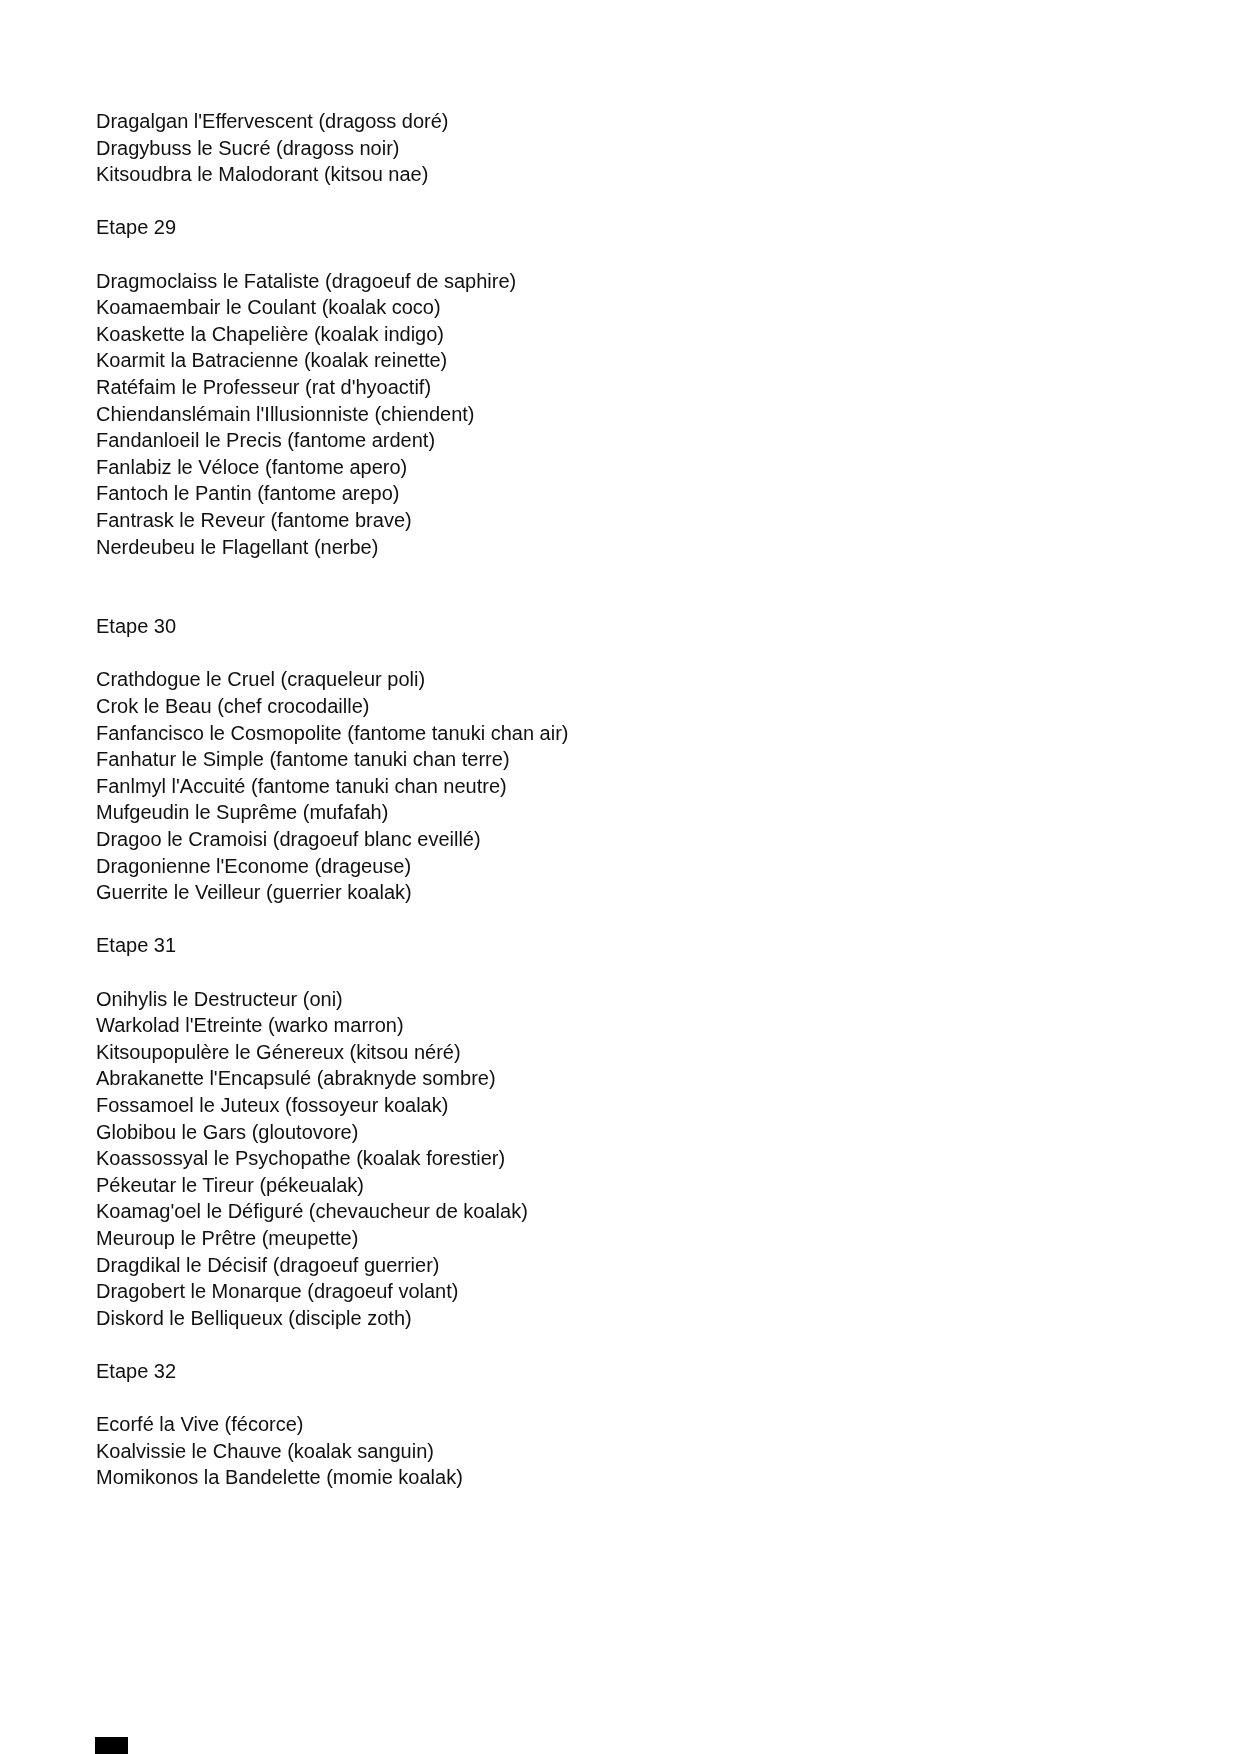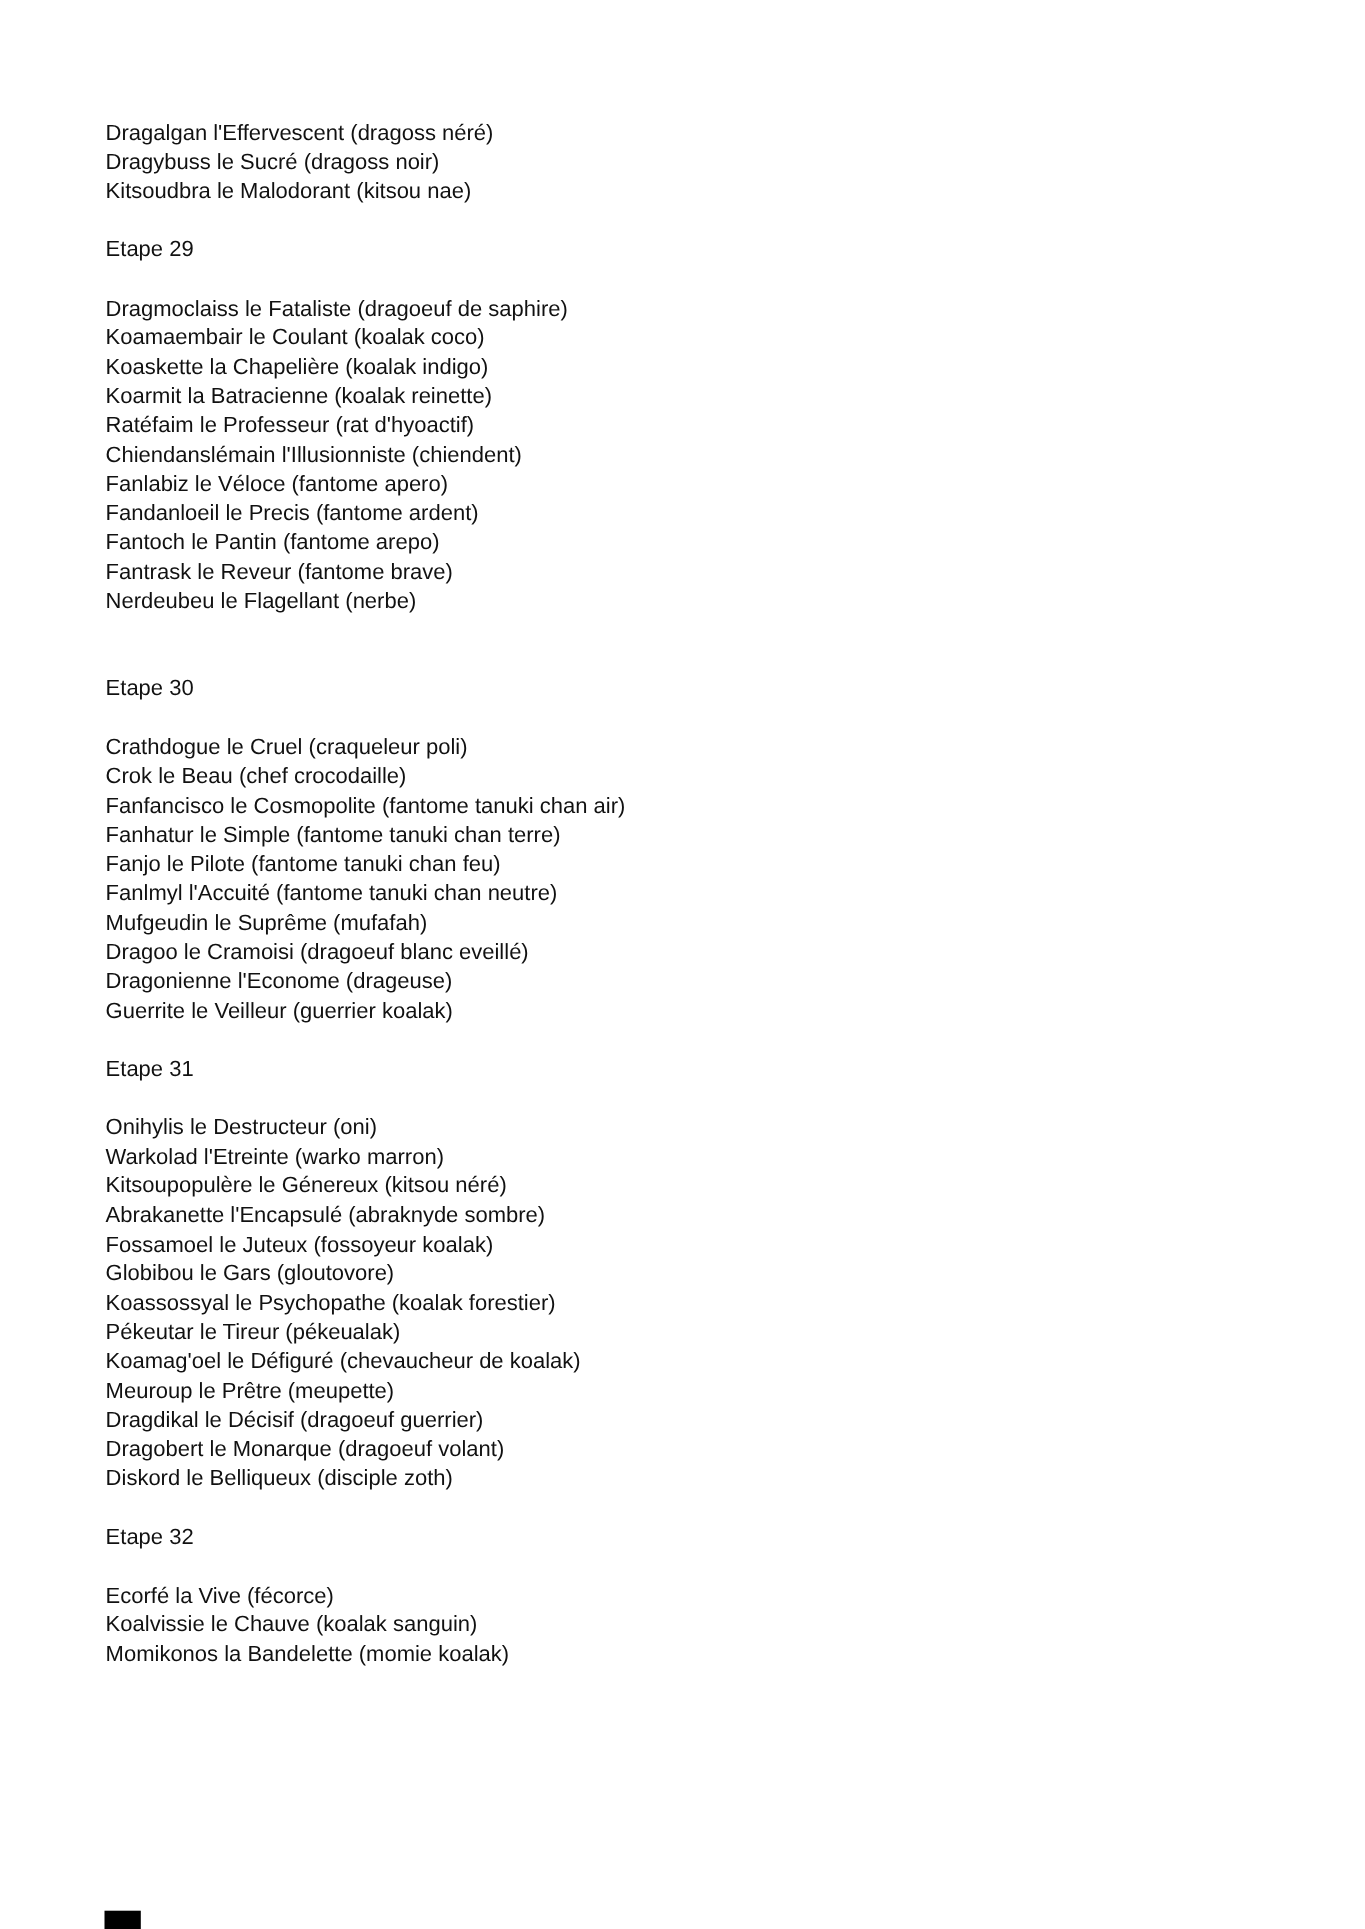--- a/index.html
+++ b/index.html
@@ -35,46 +35,45 @@
     width: 33px;
     height: 17px;
     background: #000000;
   }
 </style>
 </head>
 <body>
 
 <div class="page">
   <div class="doc">
-      <div class="line">Dragalgan l'Effervescent (dragoss néré)</div>
+      <div class="line">Dragalgan l'Effervescent (dragoss doré)</div>
       <div class="line">Dragybuss le Sucré (dragoss noir)</div>
       <div class="line">Kitsoudbra le Malodorant (kitsou nae)</div>
       <div class="line"></div>
       <div class="line">Etape 29</div>
       <div class="line"></div>
       <div class="line">Dragmoclaiss le Fataliste (dragoeuf de saphire)</div>
       <div class="line">Koamaembair le Coulant (koalak coco)</div>
       <div class="line">Koaskette la Chapelière (koalak indigo)</div>
       <div class="line">Koarmit la Batracienne (koalak reinette)</div>
       <div class="line">Ratéfaim le Professeur (rat d'hyoactif)</div>
       <div class="line">Chiendanslémain l'Illusionniste (chiendent)</div>
+      <div class="line">Fandanloeil le Precis (fantome ardent)</div>
       <div class="line">Fanlabiz le Véloce (fantome apero)</div>
-      <div class="line">Fandanloeil le Precis (fantome ardent)</div>
       <div class="line">Fantoch le Pantin (fantome arepo)</div>
       <div class="line">Fantrask le Reveur (fantome brave)</div>
       <div class="line">Nerdeubeu le Flagellant (nerbe)</div>
       <div class="line"></div>
       <div class="line"></div>
       <div class="line">Etape 30</div>
       <div class="line"></div>
       <div class="line">Crathdogue le Cruel (craqueleur poli)</div>
       <div class="line">Crok le Beau (chef crocodaille)</div>
       <div class="line">Fanfancisco le Cosmopolite (fantome tanuki chan air)</div>
       <div class="line">Fanhatur le Simple (fantome tanuki chan terre)</div>
-      <div class="line">Fanjo le Pilote (fantome tanuki chan feu)</div>
       <div class="line">Fanlmyl l'Accuité (fantome tanuki chan neutre)</div>
       <div class="line">Mufgeudin le Suprême (mufafah)</div>
       <div class="line">Dragoo le Cramoisi (dragoeuf blanc eveillé)</div>
       <div class="line">Dragonienne l'Econome (drageuse)</div>
       <div class="line">Guerrite le Veilleur (guerrier koalak)</div>
       <div class="line"></div>
       <div class="line">Etape 31</div>
       <div class="line"></div>
       <div class="line">Onihylis le Destructeur (oni)</div>
       <div class="line">Warkolad l'Etreinte (warko marron)</div>

